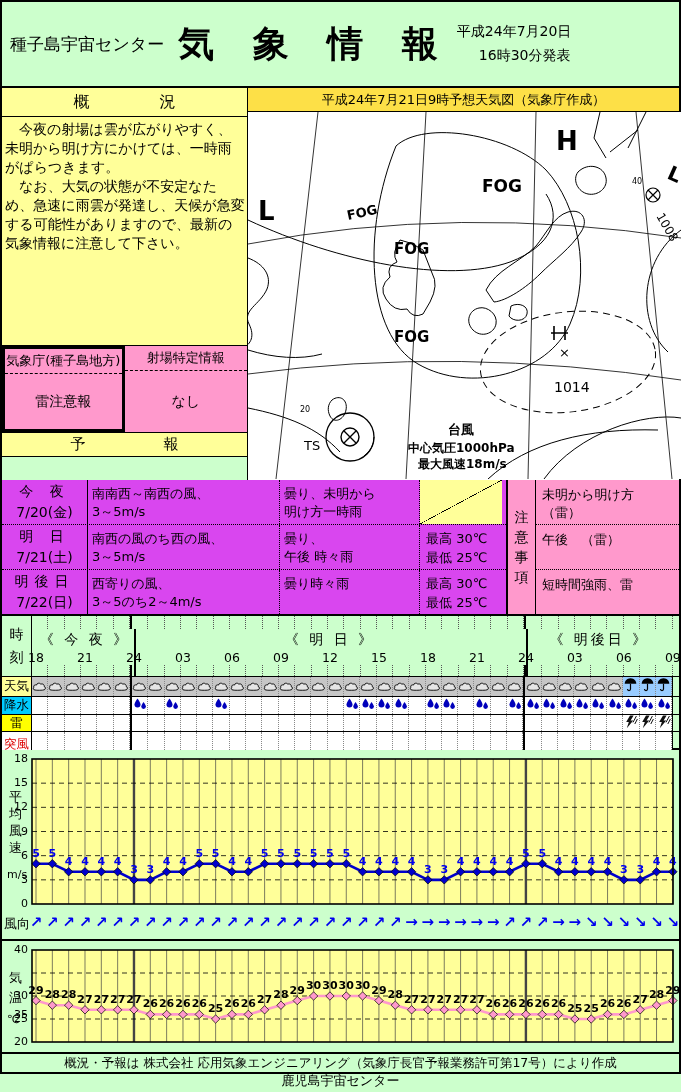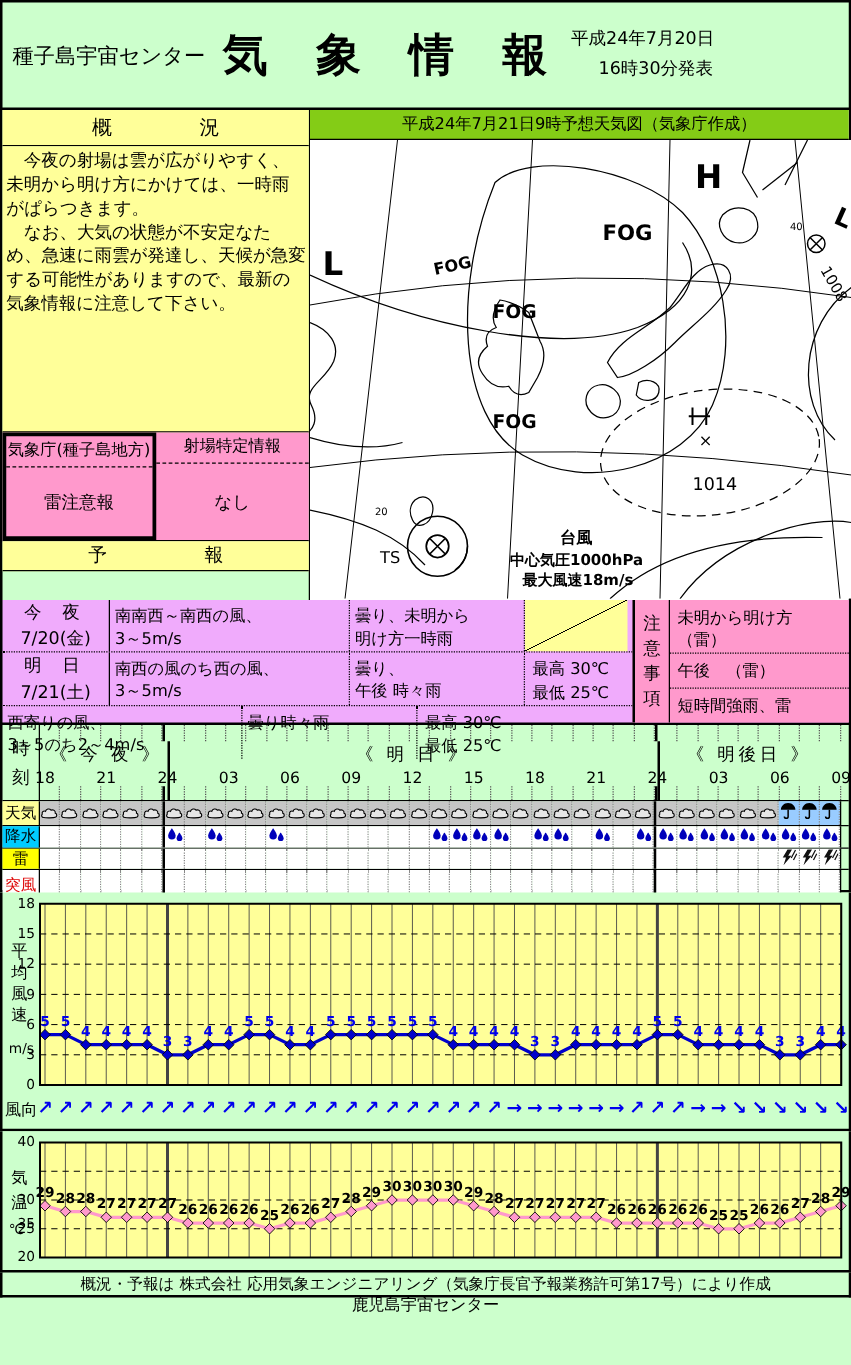--- a/index.html
+++ b/index.html
@@ -21,26 +21,26 @@
   .overview-body { height:229px; background:#ffff99; border-bottom:1px solid #000; font-size:14px; line-height:19px; padding:3px 2px 0 3px; }
   .overview-body p { text-indent:1em; }
   .warn-title { height:22px; background:#ff99cc; border-bottom:1px solid #000; font-weight:bold; font-size:12.5px; text-align:center; line-height:21px; white-space:nowrap; }
   .warn-table { height:87px; background:#ff99cc; border-bottom:1px solid #000; display:flex; }
   .warn-col { width:50%; display:flex; flex-direction:column; }
   .warn-col.thick { border:3px solid #000; }
   .warn-h { height:25px; border-bottom:1px dashed #000; text-align:center; font-size:13px; line-height:24px; white-space:nowrap; }
   .warn-v { flex:1; display:flex; align-items:center; justify-content:center; font-size:14px; }
   .forecast-titlebar { height:24px; gap:78px; font-size:15px; }
   .main-right { width:433px; border-right:2px solid #000; background:#fff; }
-  .map-title { height:24px; border-bottom:1px solid #000; font-size:13px; text-align:center; line-height:23px; background:#84cc16; }
+  .map-title { height:24px; border-bottom:1px solid #000; font-size:13px; text-align:center; line-height:23px; background:#fde047; }
   .map-area { height:367px; background:#fff; }
   .map-area svg { display:block; }
 
   
-  .ftable { height:100px; border:2px solid #000; border-top:none; display:flex; background:#f0abfc; }
+  .ftable { height:136px; border:2px solid #000; border-top:none; display:flex; background:#d946ef; }
   .ft-rows { width:504px; display:flex; flex-direction:column; }
   .ft-row { flex:1; display:flex; border-bottom:1px dotted #000; }
   .ft-row:last-child { border-bottom:none; }
   .ft-day { width:86px; border-right:1px solid #000; display:flex; flex-direction:column; justify-content:center; align-items:center; font-size:14px; gap:3px; }
   .ft-day .d1 { letter-spacing:6px; }
   .ft-wind { width:192px; border-right:1px dotted #000; font-size:13px; padding:5px 2px 0 4px; white-space:pre-line; line-height:18px; }
   .ft-wx { width:140px; border-right:1px dotted #000; font-size:13px; padding:5px 2px 0 4px; white-space:pre-line; line-height:18px; }
   .ft-temp { width:82px; font-size:13px; padding:4px 0 0 6px; line-height:19px; white-space:pre-line; }
   .ft-temp.diag { background:linear-gradient(to bottom right,#ffff99 49.5%,#000 49.5%,#000 50.4%,#ffff99 50.4%); }
   .ft-caution { width:30px; background:#ff99cc; border-left:2px solid #000; border-right:1px solid #000; display:flex; flex-direction:column; justify-content:center; align-items:center; font-size:14px; line-height:20px; }
@@ -222,20 +222,24 @@
             <div class="d2">7/21(土)</div>
           </div>
           <div class="ft-wind">南西の風のち西の風、
 3～5m/s</div>
           <div class="ft-wx">曇り、
 午後 時々雨</div>
           <div class="ft-temp">最高 30℃
 最低 25℃</div>
         </div>
         <div class="ft-row">
+          <div class="ft-day">
+            <div class="d1">明後日</div>
+            <div class="d2">7/22(日)</div>
+          </div>
           <div class="ft-wind">西寄りの風、
 3～5のち2～4m/s</div>
           <div class="ft-wx">曇り時々雨</div>
           <div class="ft-temp">最高 30℃
 最低 25℃</div>
         </div>
       </div>
     <div class="ft-caution" id="ftCaution">
         <div>注</div>
         <div>意</div>

